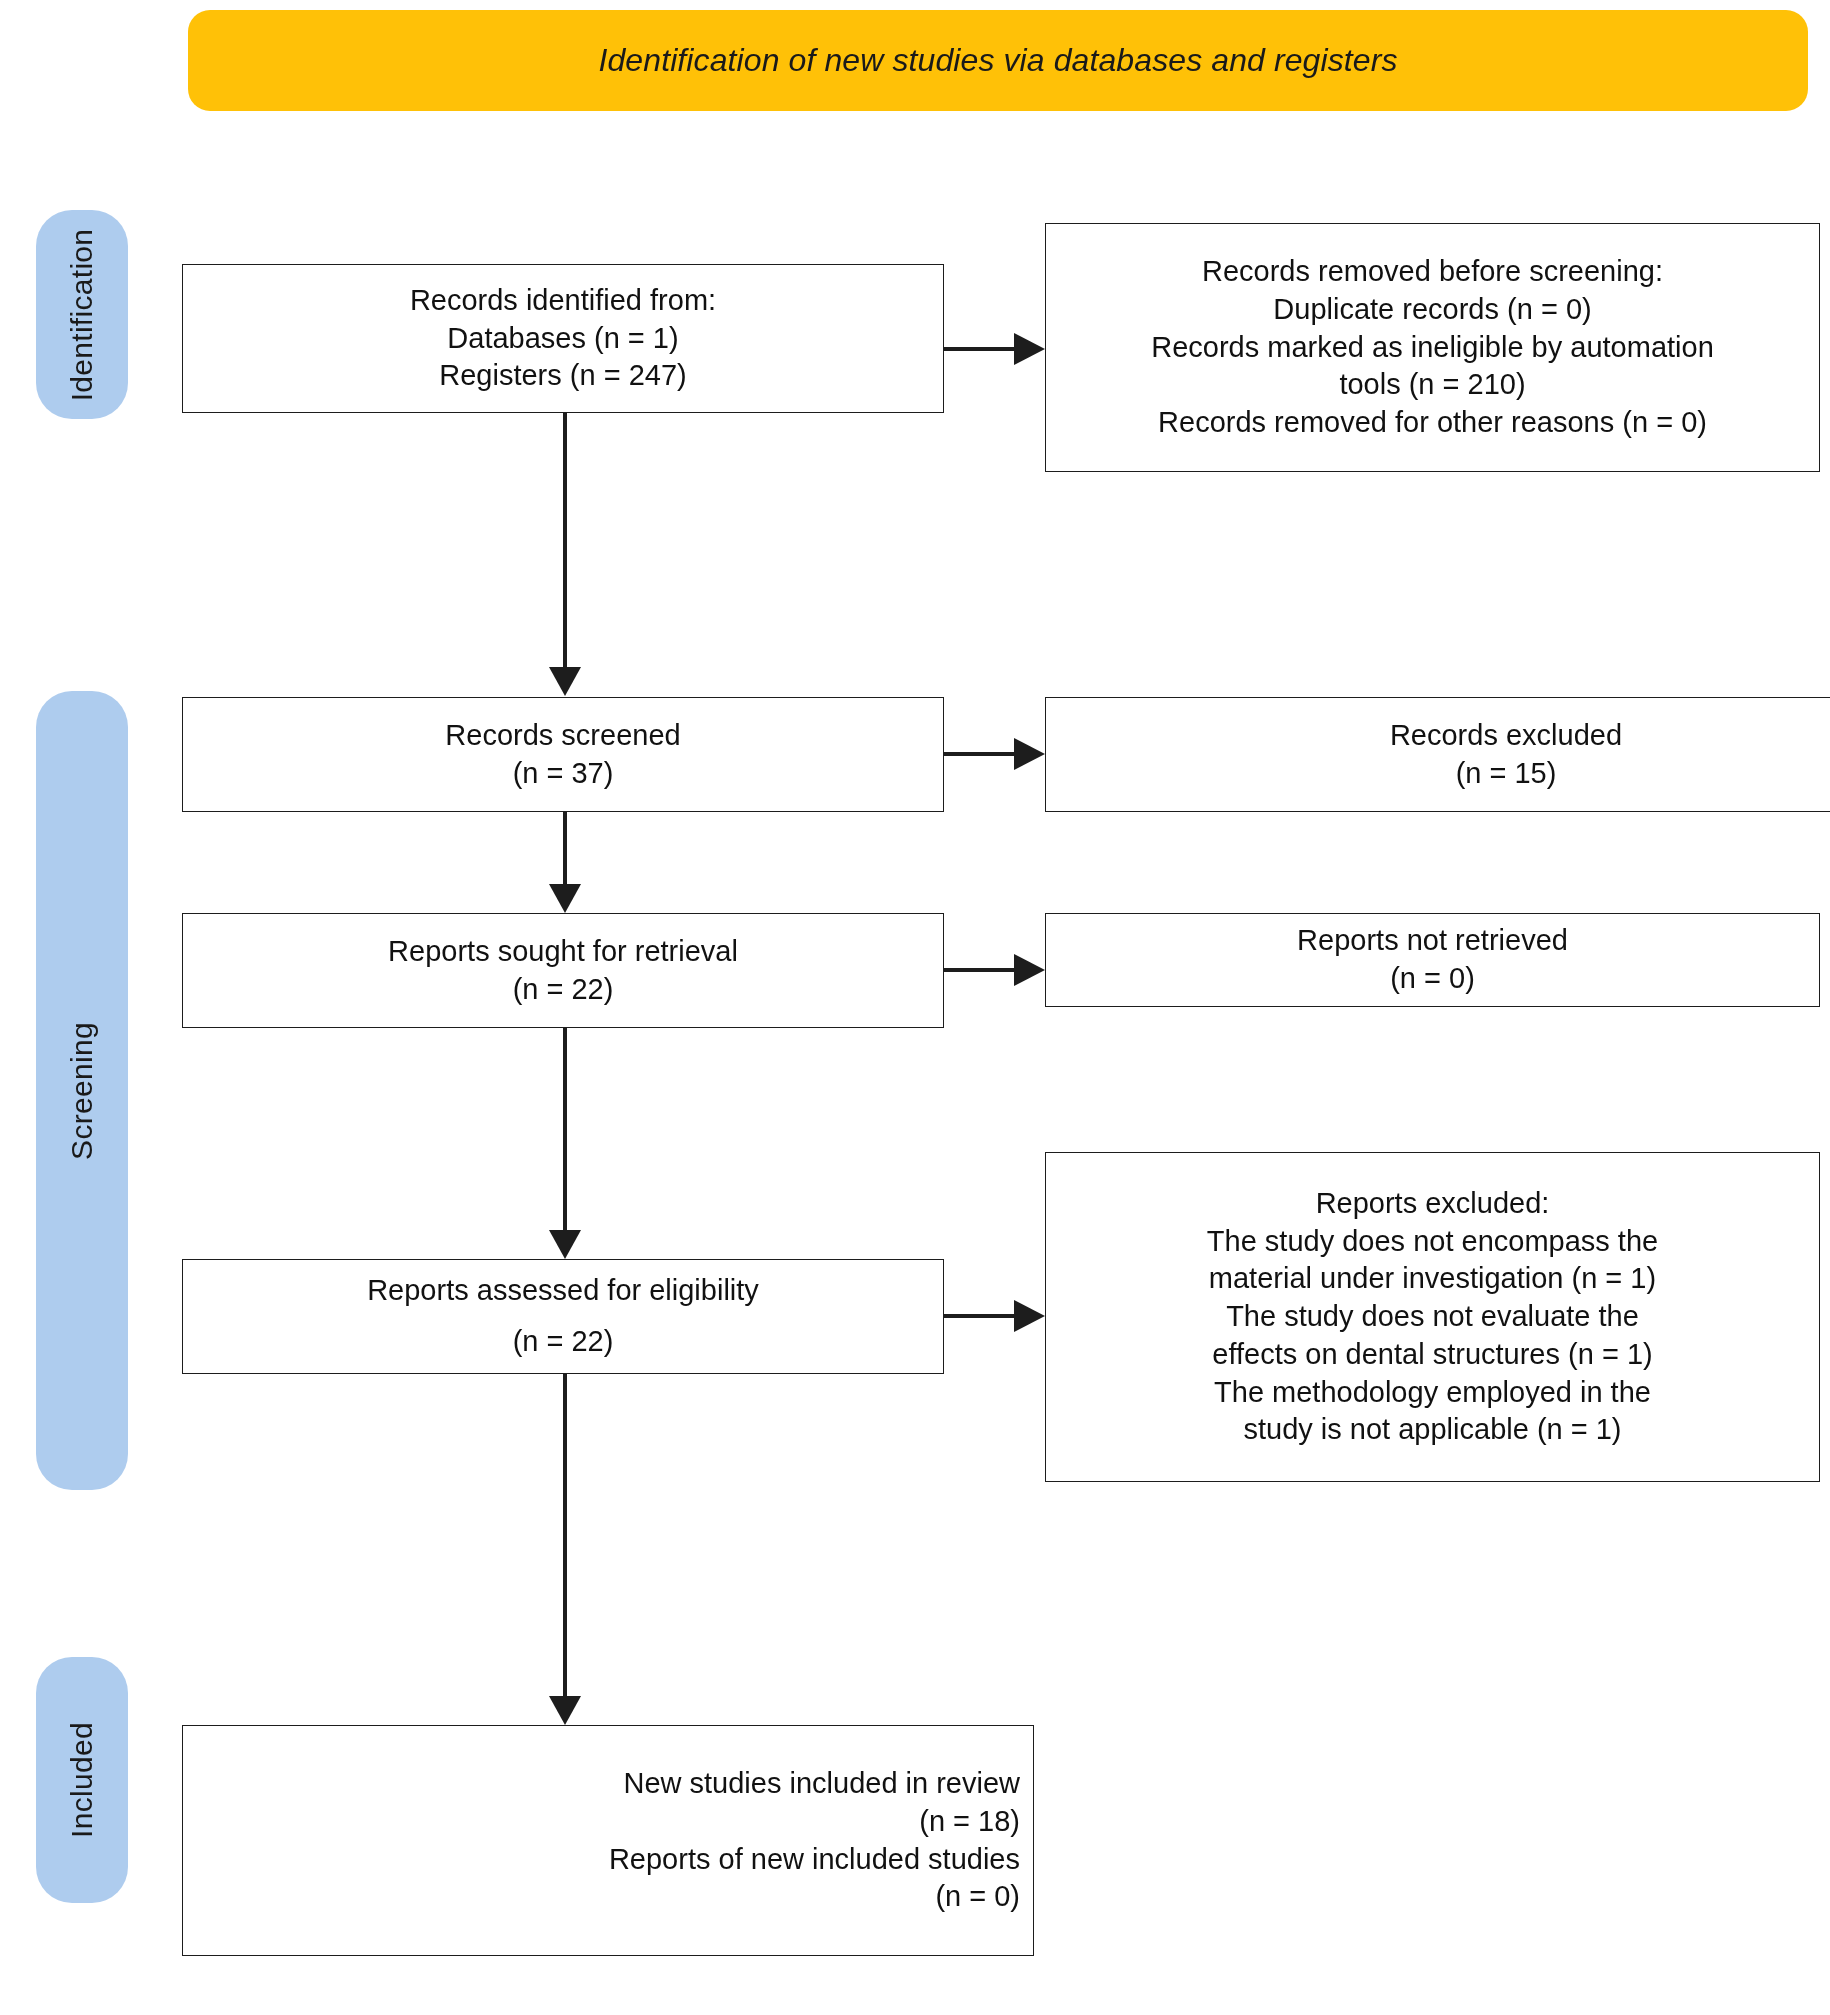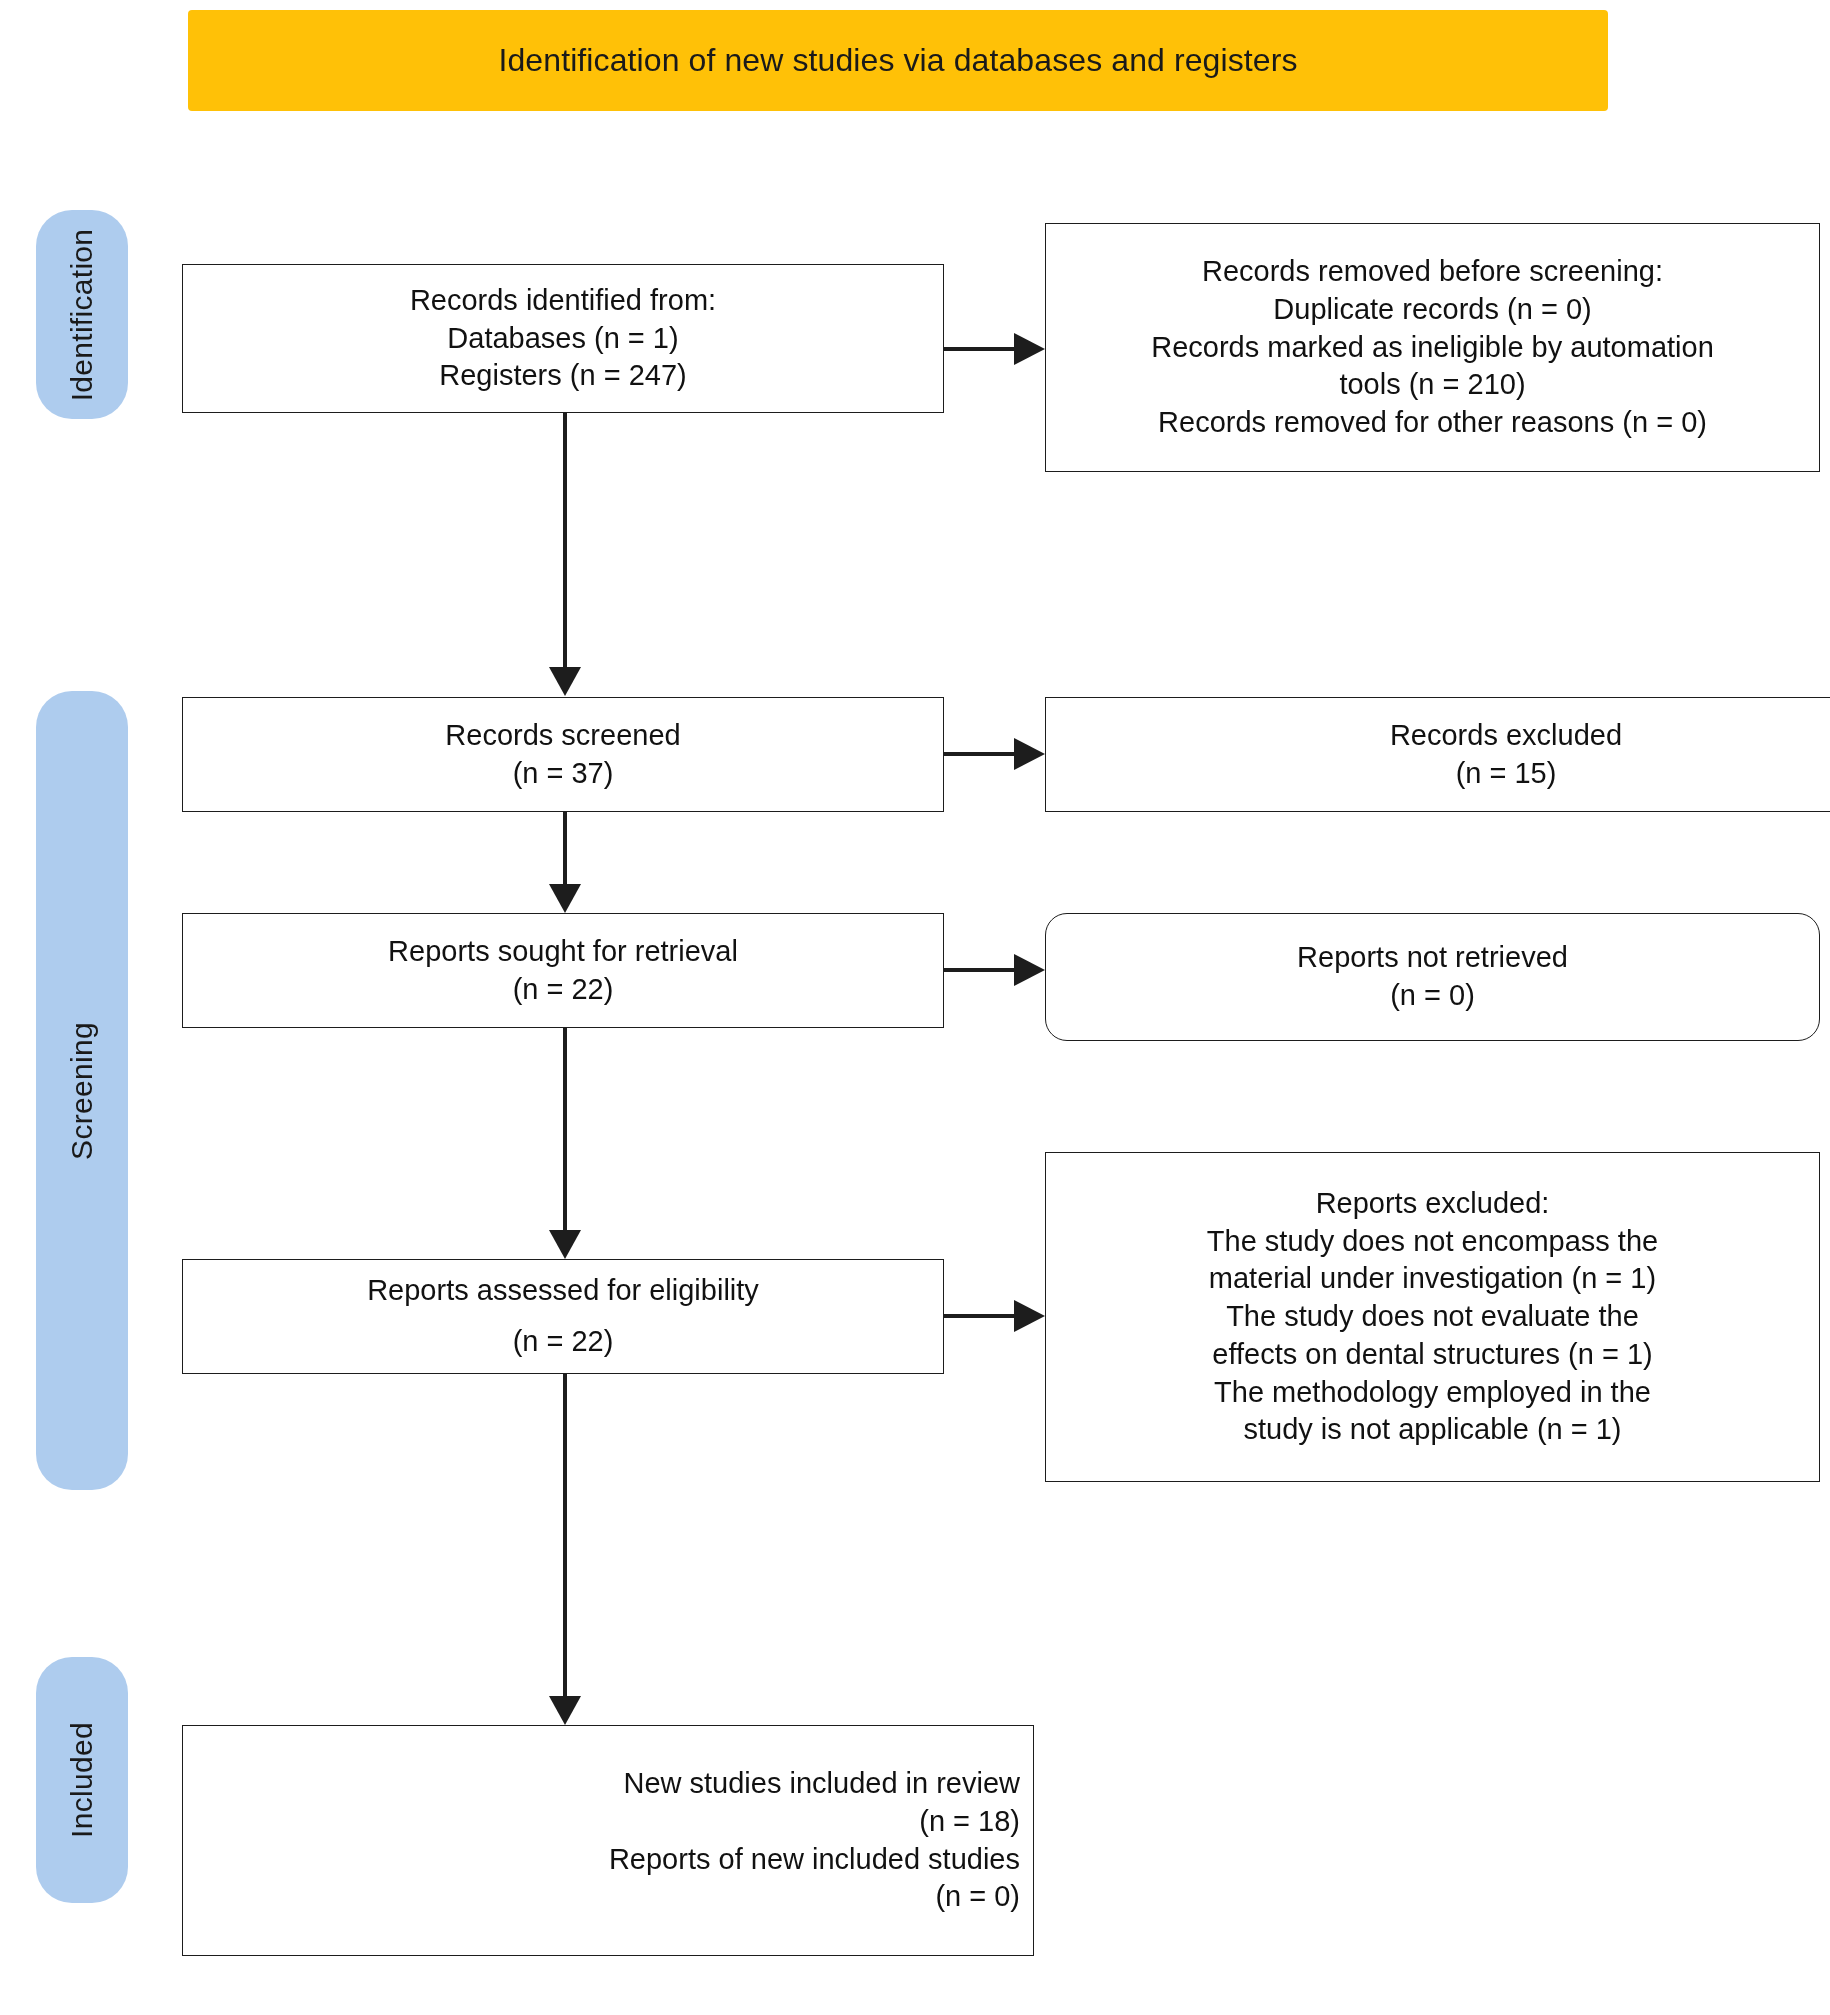--- a/index.html
+++ b/index.html
@@ -18,27 +18,28 @@
     height: 2015px;
     background: #ffffff;
     overflow: hidden;
   }
 
   
   .banner {
     position: absolute;
     left: 188px;
     top: 9.5px;
-    width: 1420px;
+    width: 1620px;
     height: 101px;
     background: #FFC107;
-    border-radius: 4px;
+    border-radius: 22px;
     display: flex;
     align-items: center;
     justify-content: center;
+    font-style: italic;
   }
   .banner-text {
     font-size: 32px;
     color: #1a1a1a;
     letter-spacing: 0.1px;
     text-align: center;
     white-space: nowrap;
   }
 
   
@@ -86,21 +87,21 @@
   
   #box-identified     { left: 182px; top: 264px;  width: 762px; height: 149px; }
   #box-screened       { left: 182px; top: 697px; width: 762px; height: 115px; }
   #box-sought         { left: 182px; top: 913px; width: 762px; height: 115px; }
   #box-assessed       { left: 182px; top: 1259px; width: 762px; height: 115px; gap: 13px; }
   #box-included-final { left: 182px; top: 1725px; width: 852px; height: 231px; align-items: flex-end; }
 
   
   #box-removed        { left: 1045px; top: 223px;  width: 775px; height: 249px; }
   #box-excluded-recs  { left: 1045px; top: 697px; width: 922px; height: 115px; }
-  #box-not-retrieved  { left: 1045px; top: 913px; width: 775px; height: 128px; border-radius: 22px; }
+  #box-not-retrieved  { left: 1045px; top: 913px; width: 775px; height: 94px; }
   #box-excluded-rep   { left: 1045px; top: 1152px; width: 775px; height: 330px; }
 
   
   .v-line {
     position: absolute;
     width: 3.6px;
     background: #1d1d1d;
     left: 563px;
   }
   .v-arrow {

